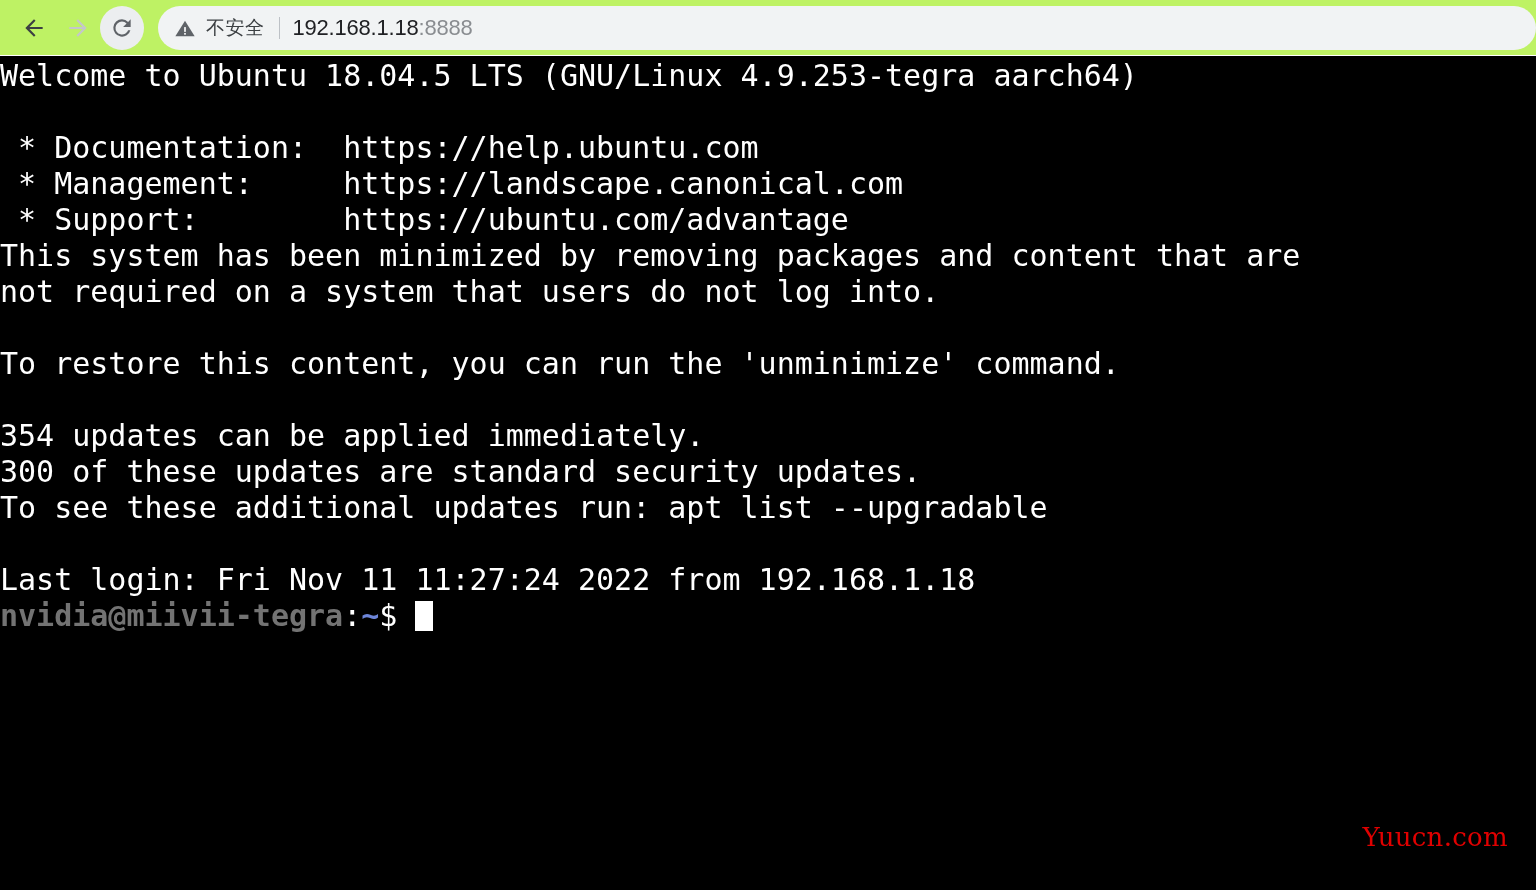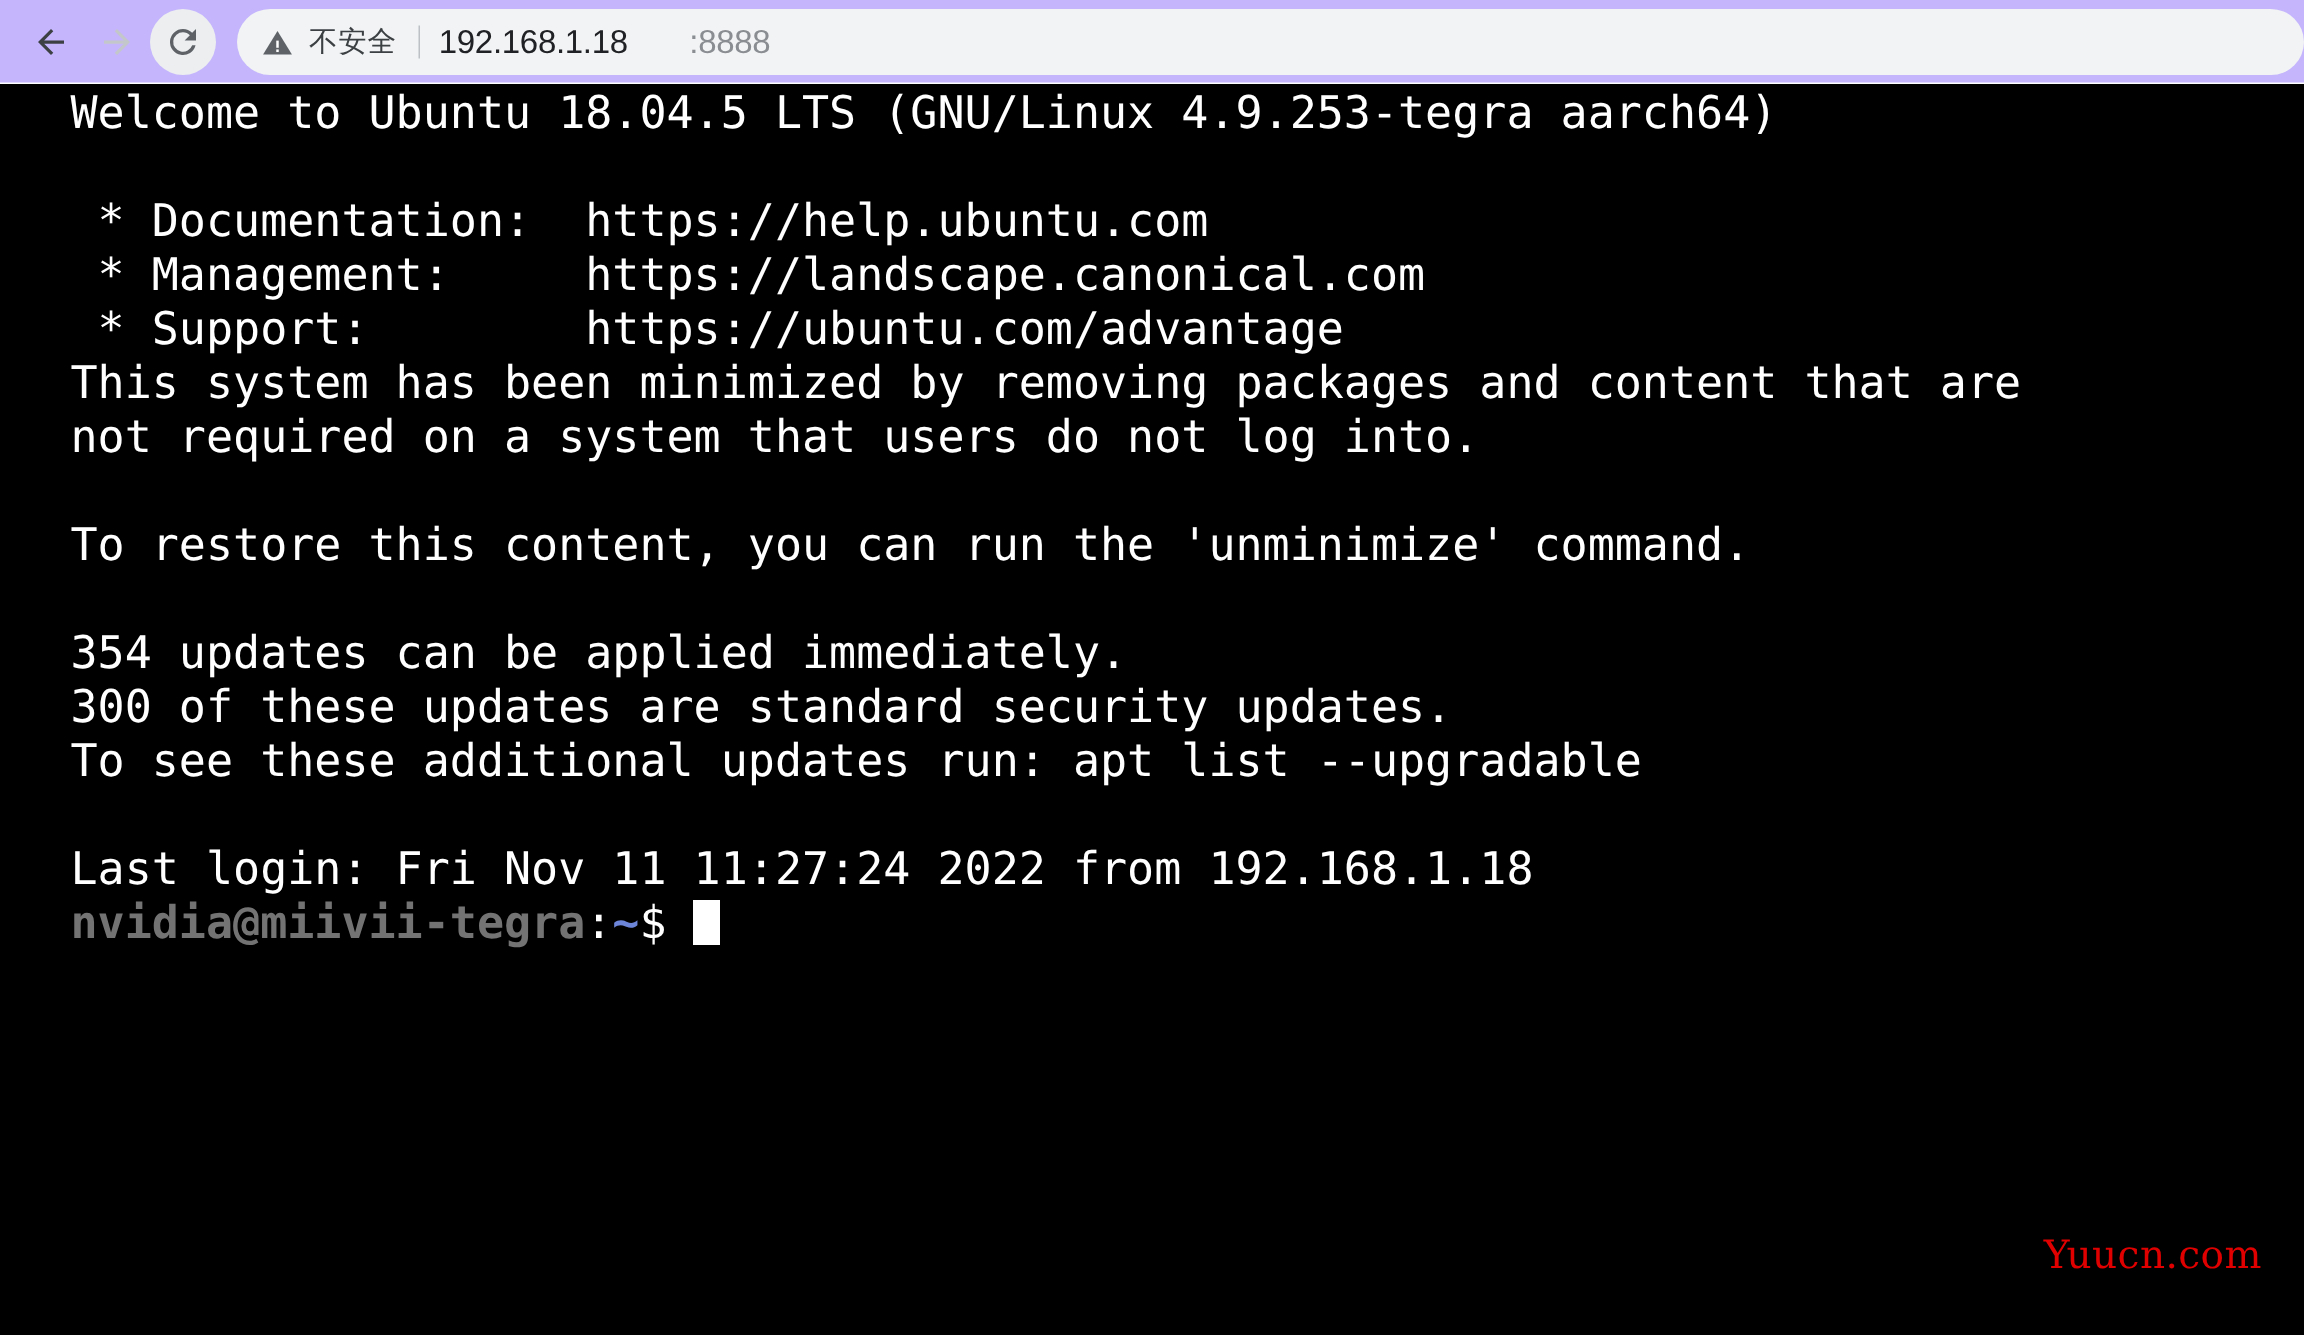--- a/index.html
+++ b/index.html
@@ -14,21 +14,21 @@
     overflow: hidden;
     font-family: "Liberation Sans", sans-serif;
   }
 
   
   #browser-toolbar {
     position: absolute;
     left: 0; top: 0;
     width: 1536px;
     height: 56px;
-    background: #c4b5fd;
+    background: #bef264;
     display: flex;
     align-items: center;
     box-sizing: border-box;
     padding: 0 0 0 12px;
     border-bottom: 1px solid #ffffff;
   }
   .nav-btn {
     width: 44px;
     height: 44px;
     flex: 0 0 44px;
@@ -77,21 +77,21 @@
     flex: 0 0 1px;
   }
   #url-text {
     font-size: 22px;
     color: #202124;
     font-family: "Liberation Sans", sans-serif;
     white-space: nowrap;
     letter-spacing: -0.2px;
   }
   #url-text .host { color: #202124; }
-  #url-text .port { color: #8a8d91; margin-left: 41px; }
+  #url-text .port { color: #8a8d91; }
 
   
   #terminal {
     position: absolute;
     left: 0;
     top: 56px;
     width: 1536px;
     height: 834px;
     background: #000000;
     overflow: hidden;
@@ -104,21 +104,20 @@
     font-family: "DejaVu Sans Mono", "Liberation Mono", monospace;
     font-size: 30px;
     line-height: 36px;
     color: #ffffff;
     white-space: pre;
     letter-spacing: 0px;
   }
   .term-line {
     height: 36px;
     white-space: pre;
-    margin-left: 47px;
   }
   .seg-green {
     color: #737373;
     font-weight: bold;
   }
   .seg-blue {
     color: #6d85d8;
     font-weight: bold;
   }
   .seg-white { color: #ffffff; }

